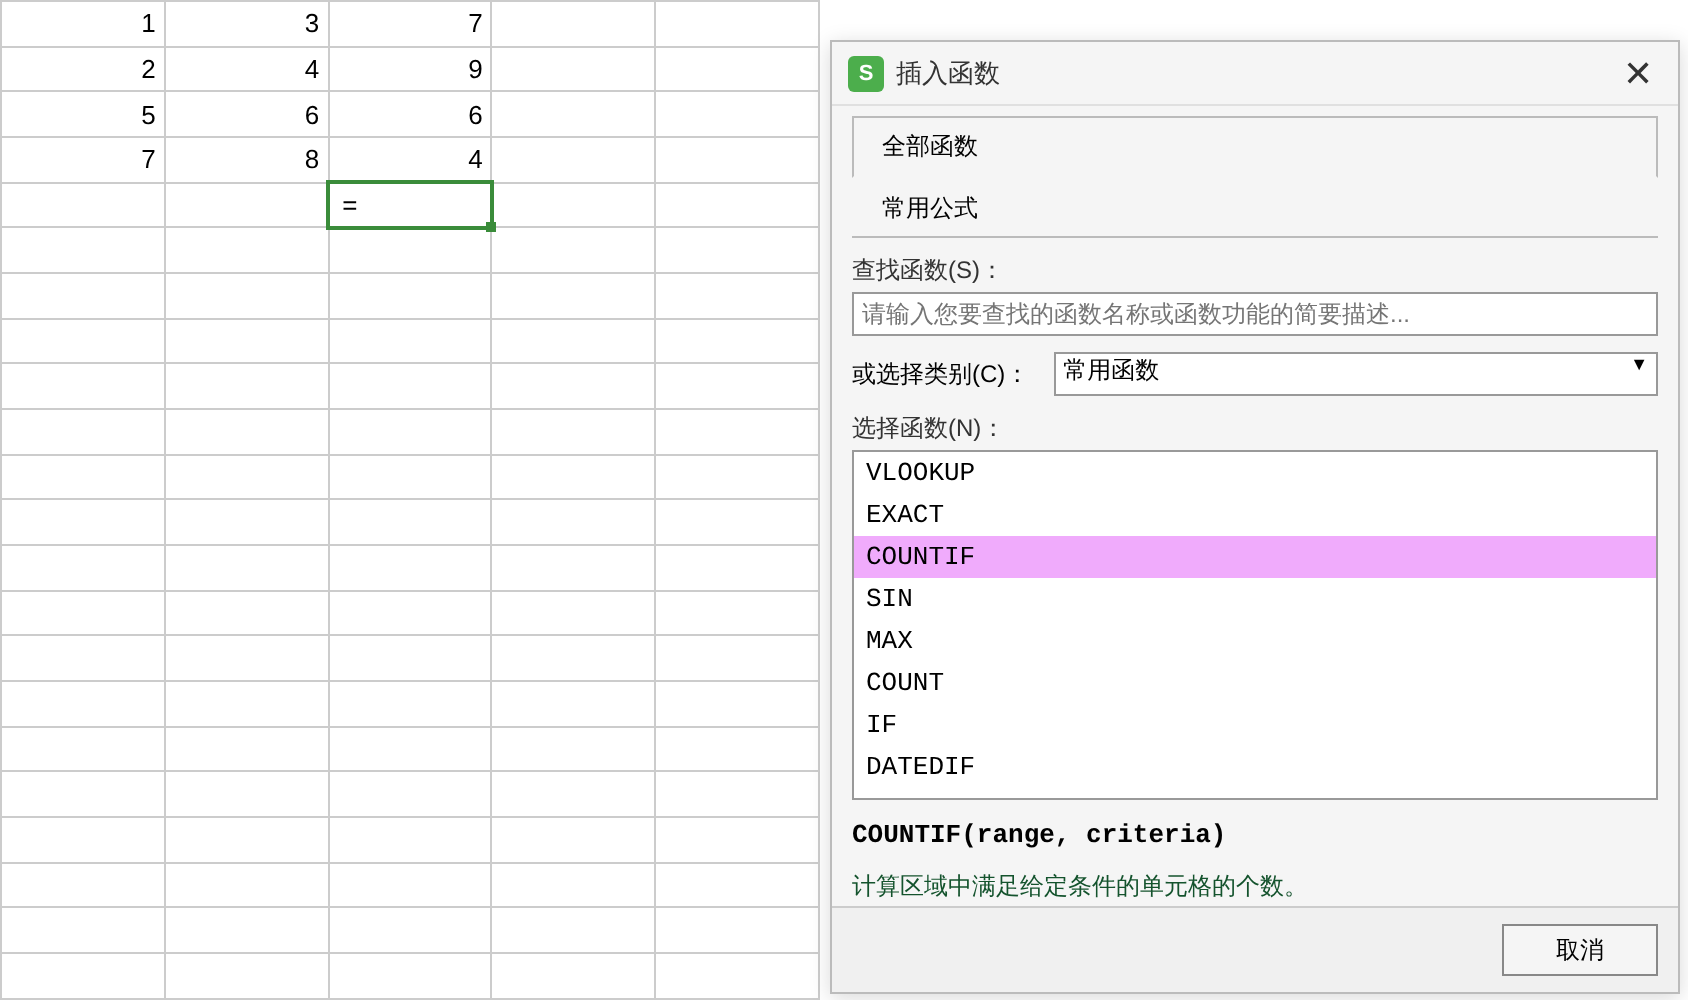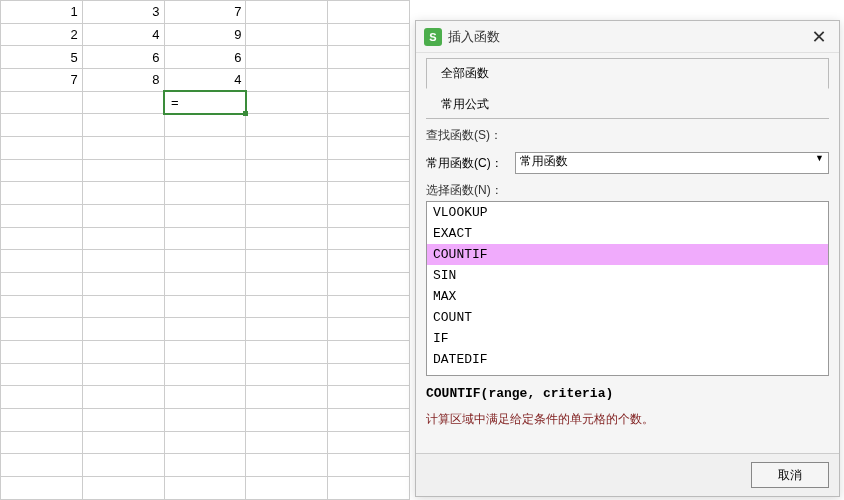--- a/index.html
+++ b/index.html
@@ -175,21 +175,21 @@
       height: 95px;
     }
     .desc-sig {
       font-family: "Courier New", monospace;
       font-size: 13px;
       font-weight: bold;
       margin-bottom: 10px;
     }
     .desc-text {
       font-size: 12px;
-      color: #7f1d1d;
+      color: #14532d;
     }
     .button-row {
       border-top: 1px solid #ccc;
       padding: 8px 10px;
       display: flex;
       justify-content: flex-end;
       gap: 10px;
       position: absolute;
       bottom: 0;
       left: 0;
@@ -385,24 +385,25 @@
   </div>
 
   <div class="dialog-body">
     <div class="tabs">
       <div class="tab active">全部函数</div>
       <div class="tab">常用公式</div>
     </div>
 
     <div class="form-row">
       <label>查找函数(S)：</label>
+      <input class="search-input" type="text" placeholder="请输入您要查找的函数名称或函数功能的简要描述..." style="">
     </div>
 
     <div class="category-row">
-      <span class="lbl">常用函数(C)：</span>
+      <span class="lbl">或选择类别(C)：</span>
       <div class="category-select">
         <span>常用函数</span>
         <span class="arrow">▼</span>
       </div>
     </div>
 
     <div class="form-row">
       <label>选择函数(N)：</label>
       <div class="fn-list">
         <div class="fn-item">VLOOKUP</div>

